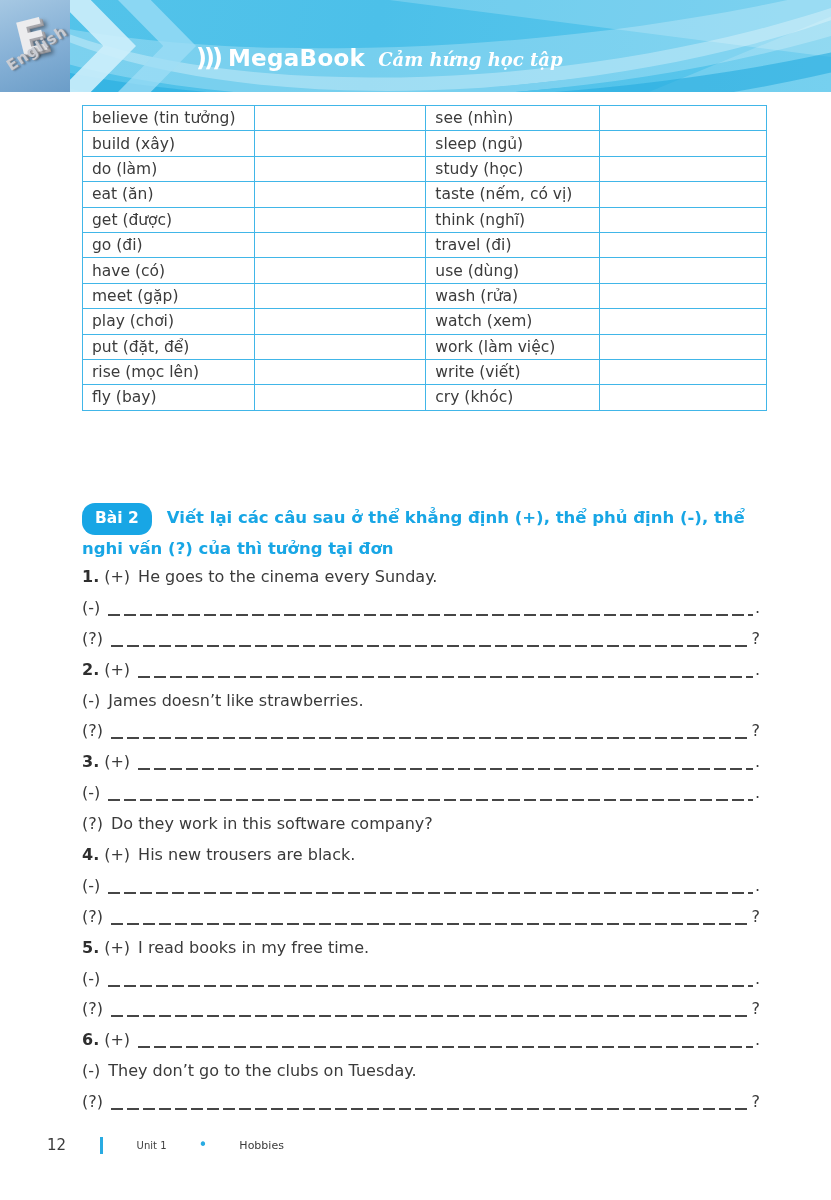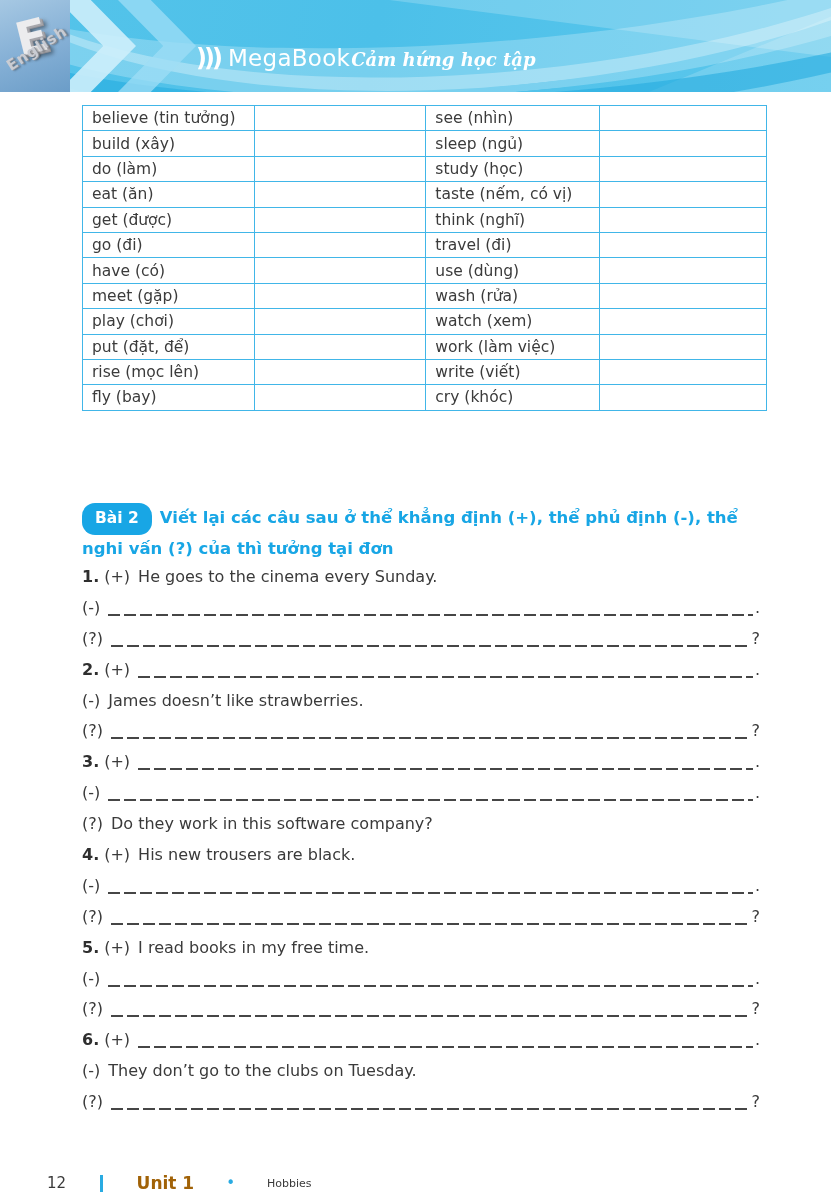--- a/index.html
+++ b/index.html
@@ -28,49 +28,49 @@
   .logo-box { position:absolute; left:0; top:0; width:70px; height:92px;
     background:linear-gradient(160deg,#a6c8e3 0%,#84afd5 55%,#6b9dc8 100%); }
   .logo-e { position:absolute; left:16px; top:10px; font-size:46px; font-weight:bold; color:#ececee;
     transform:rotate(-14deg); text-shadow:2px 2px 0 #a7a7ac,3px 3px 0 #929298,5px 5px 4px rgba(0,0,0,.45); }
   .logo-english { position:absolute; left:8px; top:58px; font-size:15px; font-weight:bold; color:#c9ccd3;
     letter-spacing:1px; transform:rotate(-33deg); transform-origin:left center;
     text-shadow:1px 1px 0 #8d9097,2px 2px 2px rgba(0,0,0,.35); }
 
   .brand { position:absolute; left:196px; top:44px; display:flex; align-items:baseline; color:#fff; }
   .brand-icon { font-weight:bold; font-size:24px; letter-spacing:-3px; margin-right:8px; }
-  .brand-name { font-size:23px; font-weight:normal; letter-spacing:.3px; }
-  .tagline { margin-left:1px; font-family:"DejaVu Serif","Liberation Serif",serif;
+  .brand-name { font-size:23px; font-weight:bold; letter-spacing:.3px; }
+  .tagline { margin-left:13px; font-family:"DejaVu Serif","Liberation Serif",serif;
     font-style:italic; font-weight:bold; font-size:18px; }
 
   
   .verb-table { position:absolute; left:82px; top:105px; width:685px;
     border-collapse:collapse; table-layout:fixed; }
   .verb-table td { border:1.5px solid #41b6e8; height:25.4px; padding:0 2px 0 9px;
     font-size:15.5px; color:#3b3b3b; white-space:nowrap; overflow:hidden; }
 
   
   .instruction { position:absolute; left:82px; top:503px; width:678px;
     color:#18a6e5; font-weight:bold; font-size:16.5px; line-height:28px; }
   .badge { display:inline-block; background:#18a6e5; color:#fff; border-radius:13px;
-    padding:1px 13px 3px 13px; font-size:15.5px; font-weight:bold; margin-right:8px; }
+    padding:1px 13px 3px 13px; font-size:15.5px; font-weight:bold; margin-right:15px; }
 
   .ex-lines { position:absolute; left:82px; top:567px; width:678px; }
   .ex-line { display:flex; align-items:baseline; height:30.9px; font-size:16px; color:#3a3a3a; }
   .ex-line .num  { font-weight:bold; color:#2e2e2e; margin-right:5px; }
   .ex-line .sign { margin-right:8px; }
   .ex-line .rule { flex:1; height:2px; position:relative; top:3px;
     background:repeating-linear-gradient(90deg,#464646 0 12px,transparent 12px 16px); }
   .ex-line .end  { margin-left:2px; }
 
   
-  .footer { position:absolute; left:47px; top:1173px; display:flex; align-items:center;gap:25px; }
+  .footer { position:absolute; left:47px; top:1136px; display:flex; align-items:center;gap:25px; }
   .footer .pagenum { font-size:15px; color:#3a3a3a; }
   .footer .divider { width:2.5px; height:17px; background:#29abe2; margin:0 9px; }
-  .footer .unit { font-size:17px; font-weight:bold; color:#a16207; }
+  .footer .unit { font-size:10px; font-weight:normal; color:#404040; }
   .footer .dot { color:#29abe2; font-size:15px; margin:0 7px; }
   .footer .topic { font-size:11px; color:#3a3a3a; }
 </style>
 </head>
 <body>
 
 <div class="page">
 
   <div class="header">
     <div class="ray1"></div>

